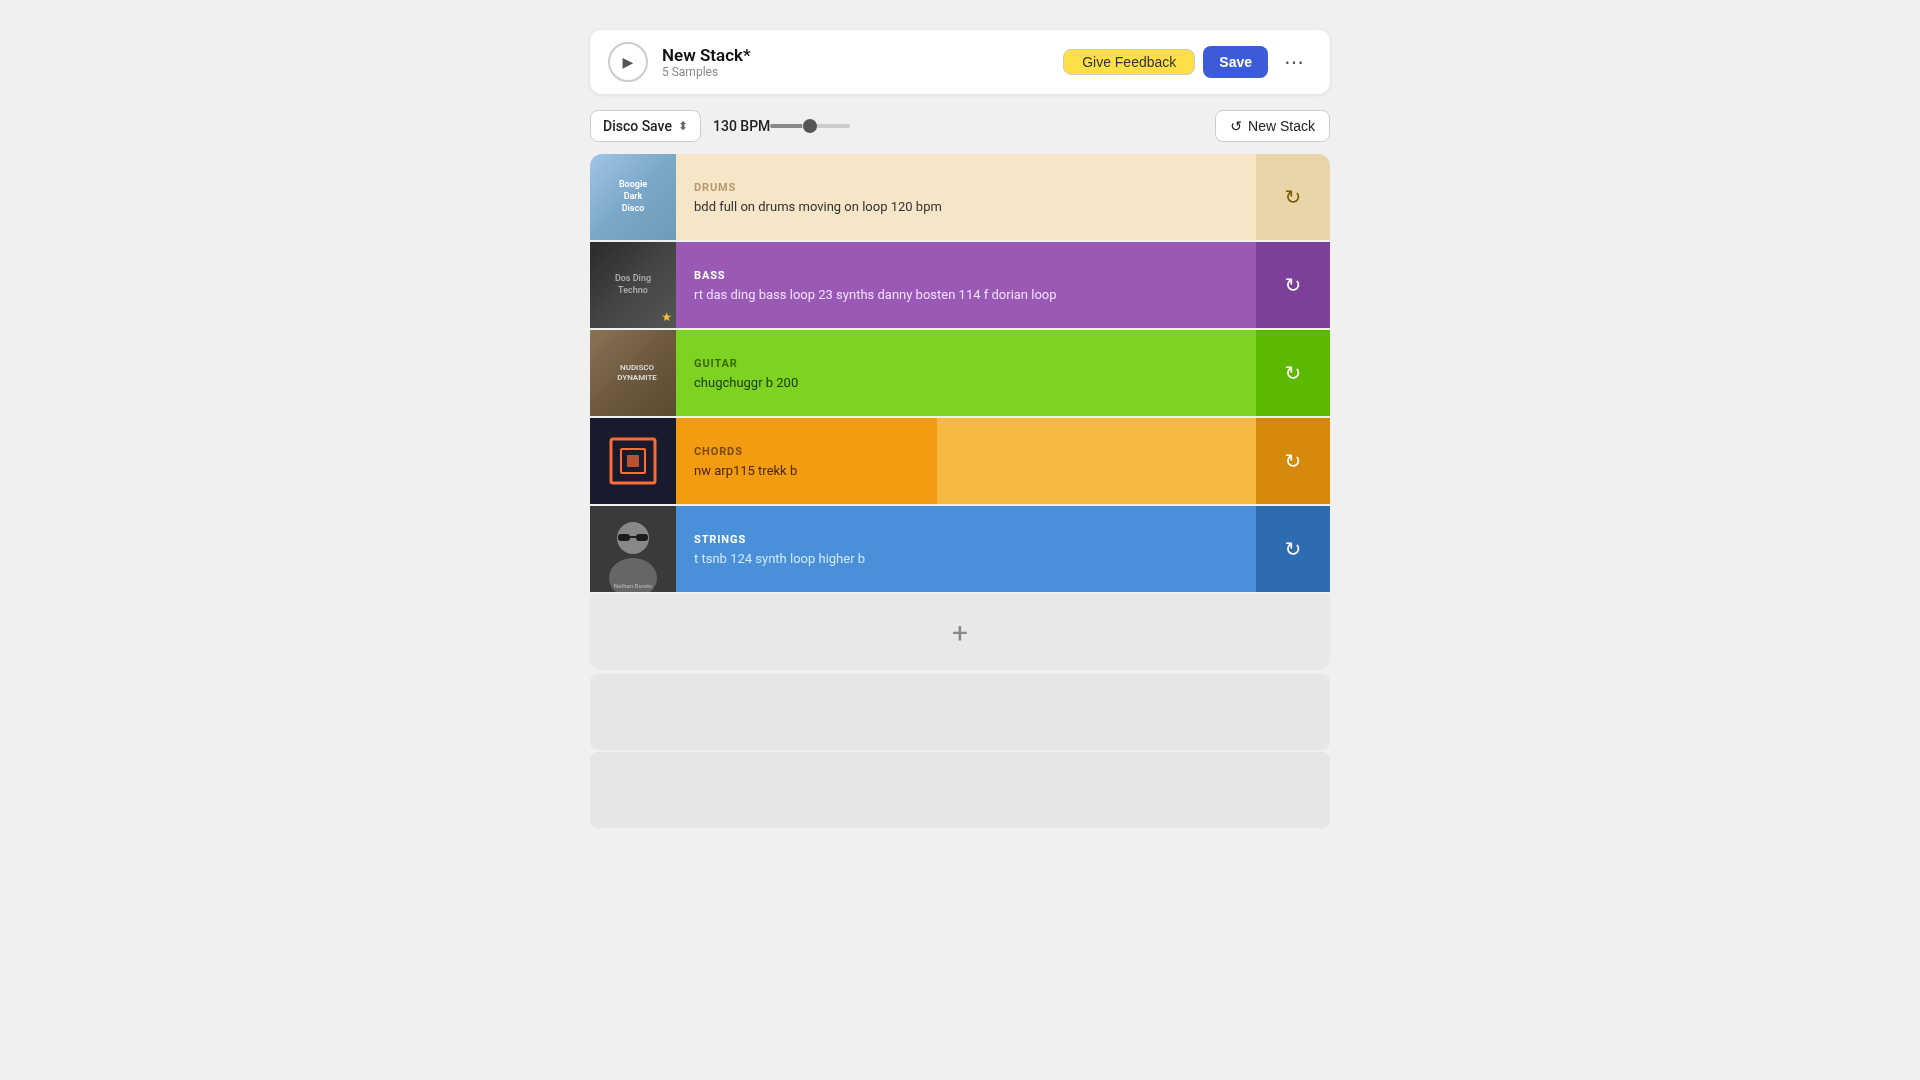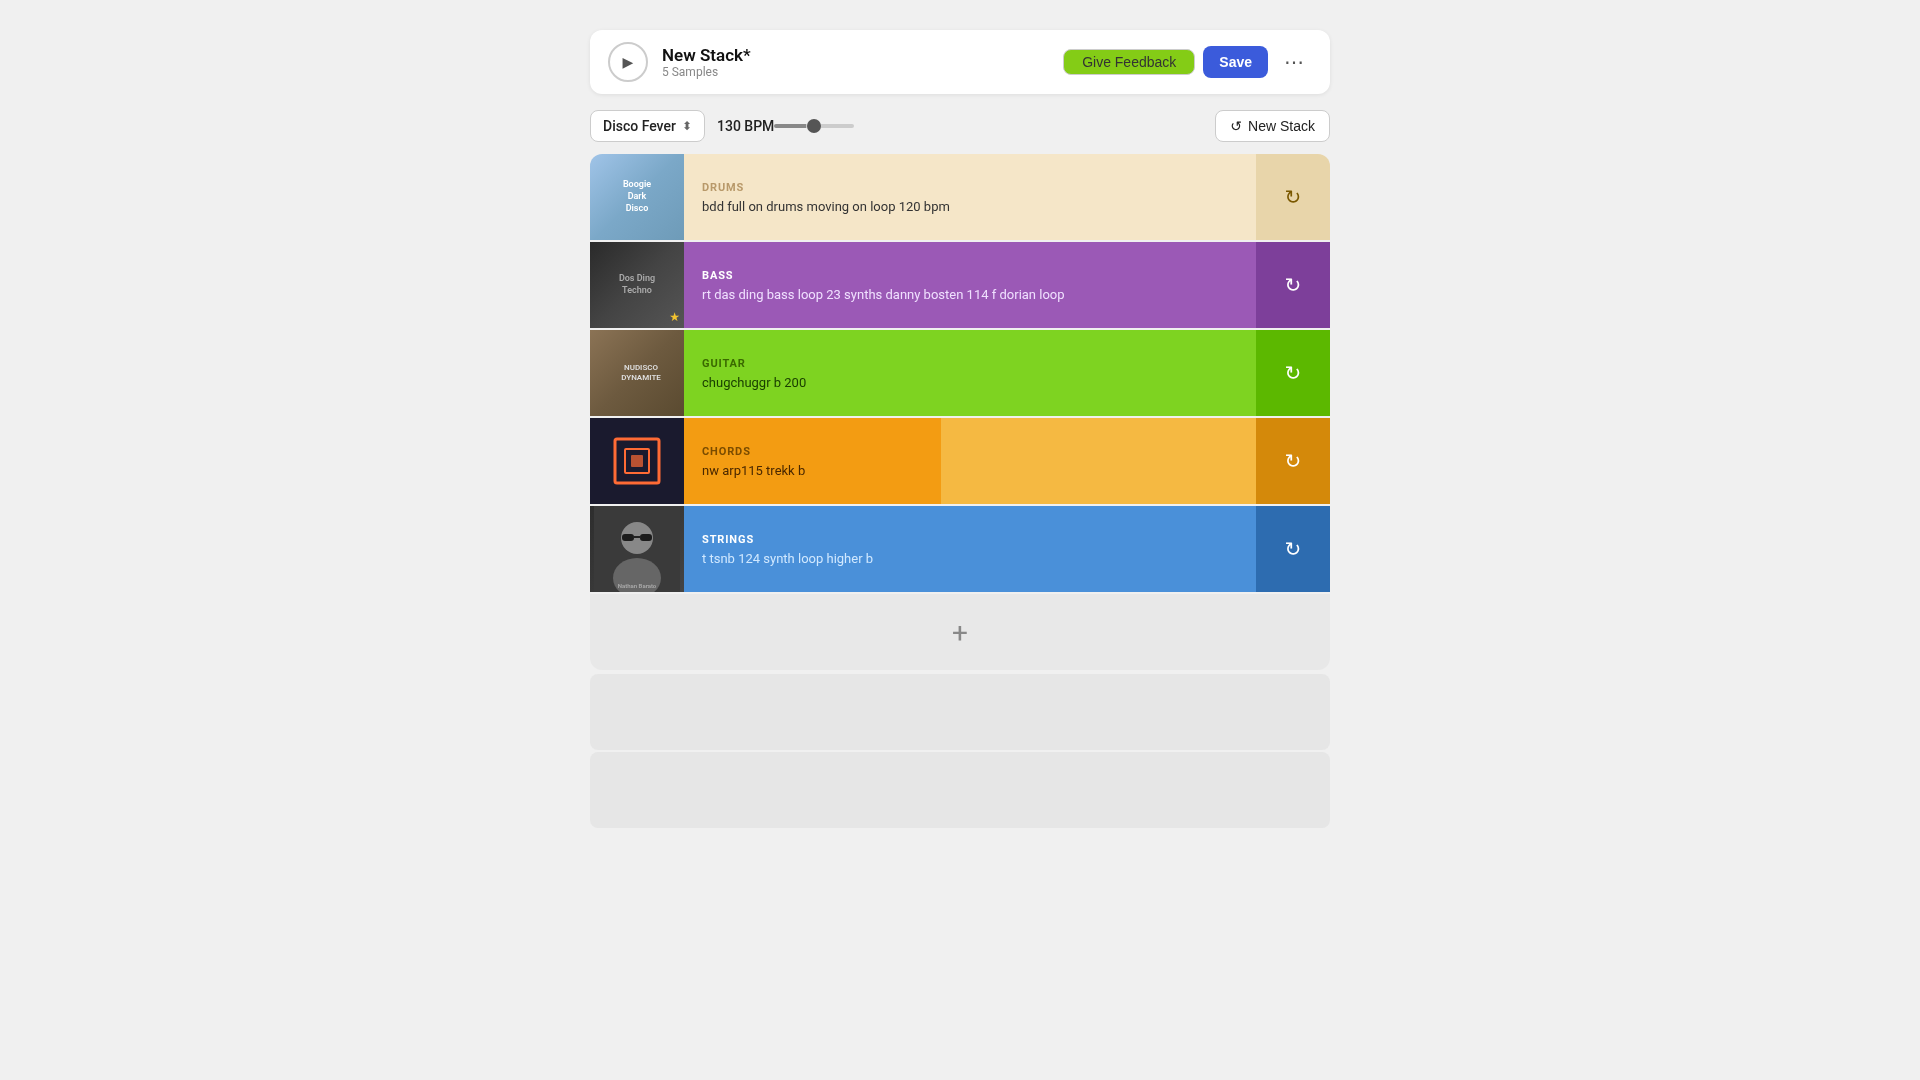--- a/index.html
+++ b/index.html
@@ -50,21 +50,21 @@
     }
     .header-actions {
       display: flex;
       align-items: center;
       gap: 8px;
     }
     .feedback-btn {
       padding: 4px 18px;
       border: 1.5px solid #ccc;
       border-radius: 8px;
-      background: #84cc16;
+      background: #fde047;
       font-size: 14px;
       color: #333;
       cursor: pointer;
     }
     .save-btn {
       padding: 8px 16px;
       border: none;
       border-radius: 8px;
       background: #3b5bdb;
       color: #fff;
@@ -142,21 +142,21 @@
     
     .track-row {
       display: flex;
       border-radius: 0;
       margin-bottom: 2px;
       overflow: hidden;
       height: 86px;
     }
     .track-row:first-child { border-radius: 12px 12px 0 0; }
     .track-thumb {
-      width: 94px; height: 86px;
+      width: 86px; height: 86px;
       flex-shrink: 0;
       overflow: hidden;
       position: relative;
     }
     
     .thumb-art {
       width: 100%; height: 100%;
       display: flex; align-items: center; justify-content: center;
       font-size: 10px; color: #fff;
       font-weight: 600;
@@ -278,21 +278,21 @@
     </div>
     <div class="header-actions">
       <button class="feedback-btn">Give Feedback</button>
       <button class="save-btn">Save</button>
       <button class="more-btn">⋯</button>
     </div>
   </div>
 
   <div class="toolbar">
     <div class="genre-select">
-      <span>Disco Fever</span>
+      <span>Disco Save</span>
       <span class="chevron">⬍</span>
     </div>
     <div class="bpm-control">
       <span>130 BPM</span>
       <input type="range" class="bpm-slider" min="60" max="200" value="130" style="">
     </div>
     <div class="spacer"></div>
     <button class="new-stack-btn">
       <span>↺</span>
       <span>New Stack</span>

